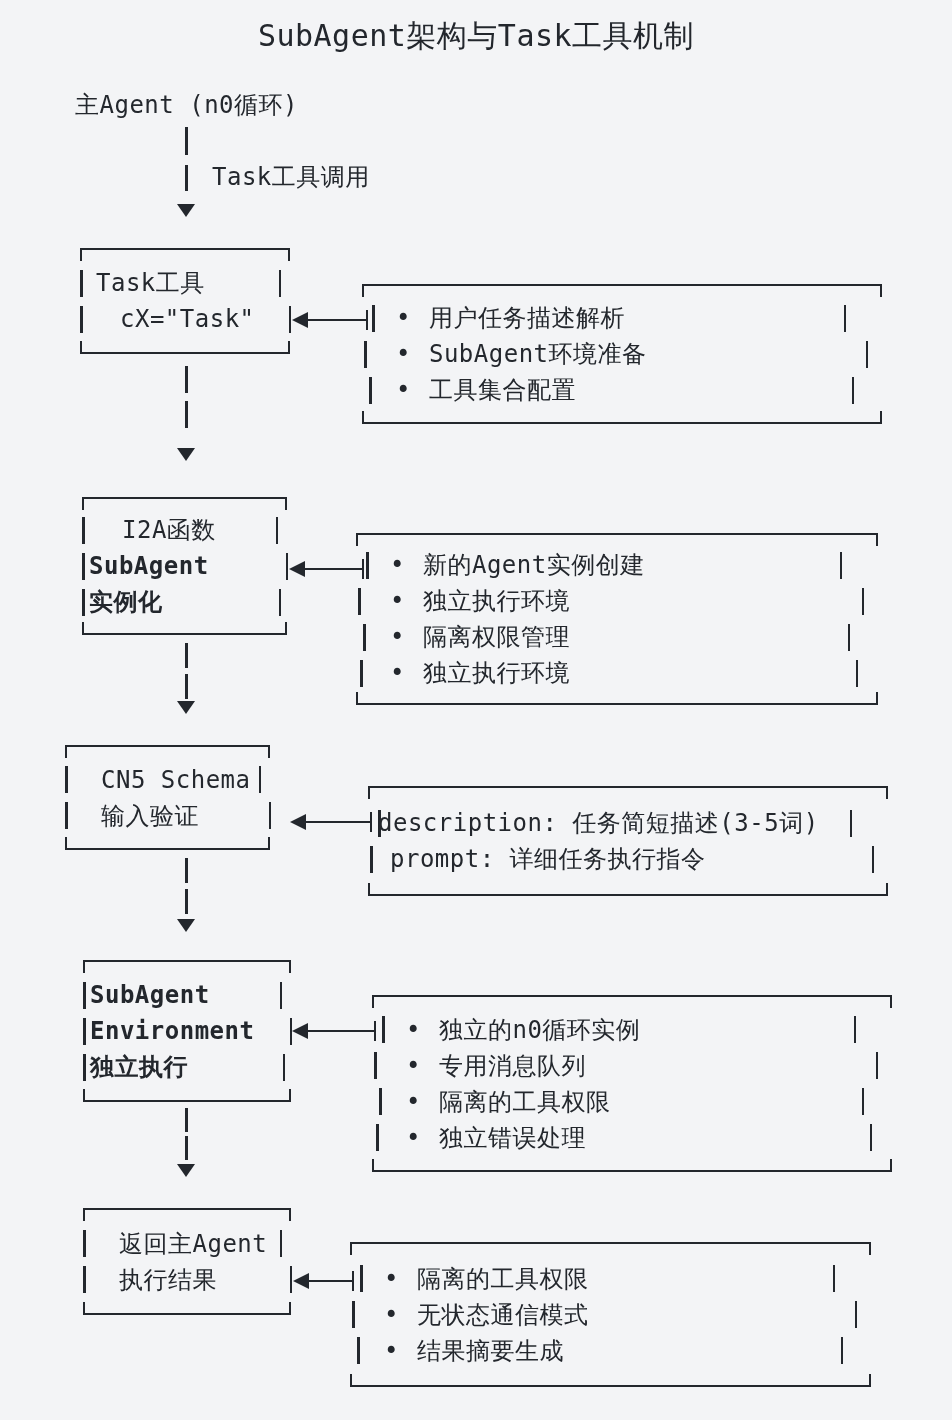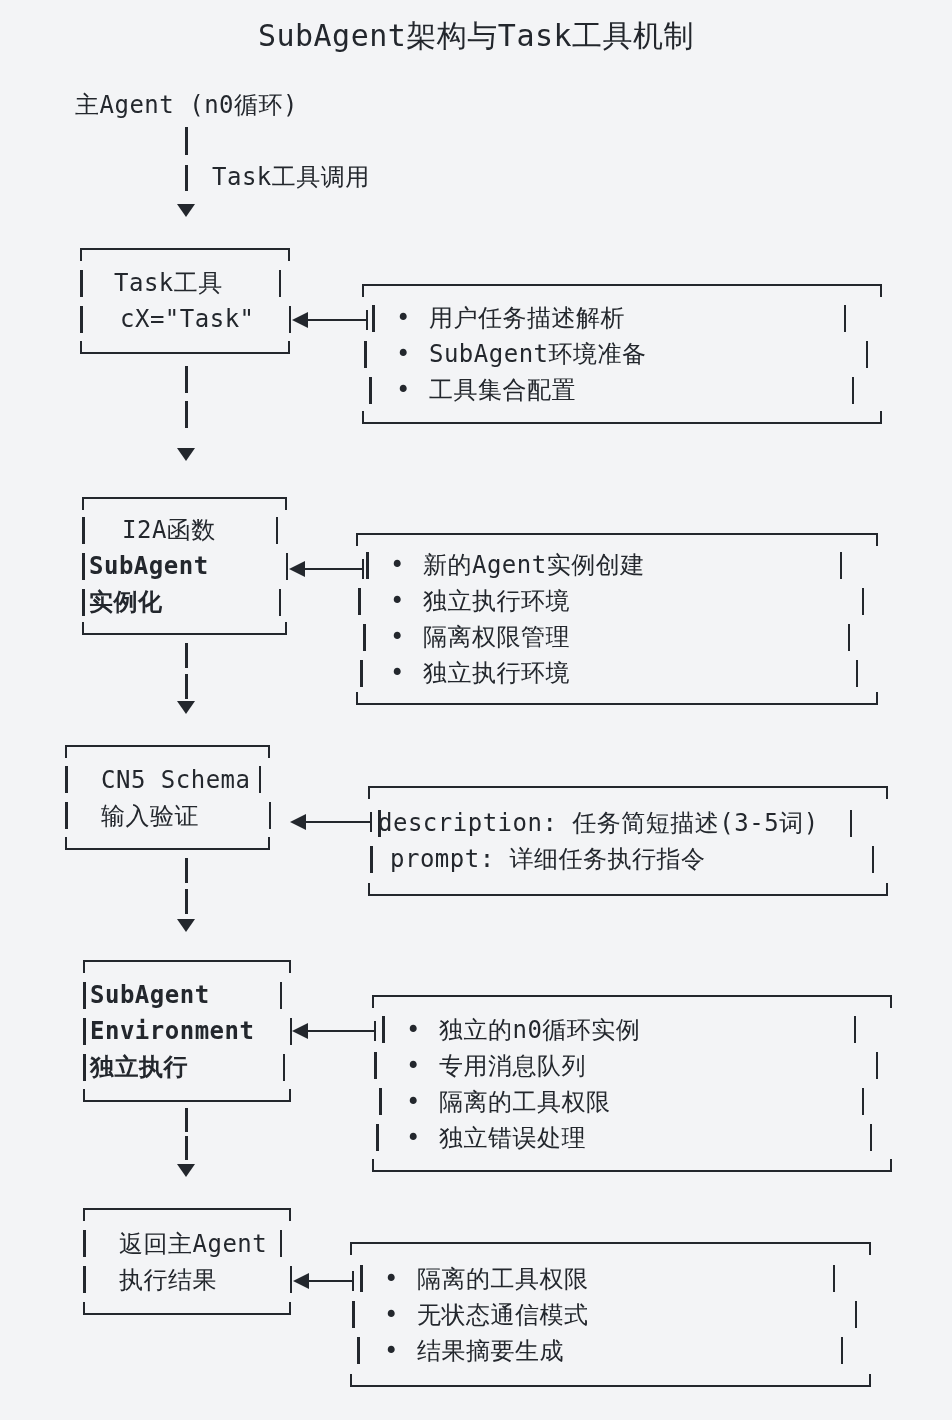--- a/index.html
+++ b/index.html
@@ -51,21 +51,21 @@
   .box .row:nth-child(2)::after { right:-1px; }
   .box .row:nth-child(3)::after { right:6px; }
 
   
   .ann .row:nth-child(1)::before { left:10px; } .ann .row:nth-child(1)::after { right:36px; }
   .ann .row:nth-child(2)::before { left:2px; }  .ann .row:nth-child(2)::after { right:14px; }
   .ann .row:nth-child(3)::before { left:7px; }  .ann .row:nth-child(3)::after { right:28px; }
   .ann .row:nth-child(4)::before { left:4px; }  .ann .row:nth-child(4)::after { right:20px; }
 
   .p10{padding-left:10px;} .p21{padding-left:7px;font-weight:bold;} .p22{padding-left:22px;}
-  .p36{padding-left:36px;} .p38{padding-left:16px;margin-left:18px;} .p40{padding-left:40px;}
+  .p36{padding-left:36px;} .p38{padding-left:16px;} .p40{padding-left:40px;}
   .bullet { padding-left:34px; padding-right:18px; }
 
   #box1{left:80px; top:248px; width:210px; height:106px;}
   #box2{left:82px; top:497px; width:205px; height:138px;}
   #box3{left:65px; top:745px; width:205px; height:105px;}
   #box4{left:83px; top:960px; width:208px; height:142px;}
   #box5{left:83px; top:1208px; width:208px; height:107px;}
 
   #ann1{left:362px; top:284px; width:520px; height:140px;}
   #ann2{left:356px; top:533px; width:522px; height:172px;}

